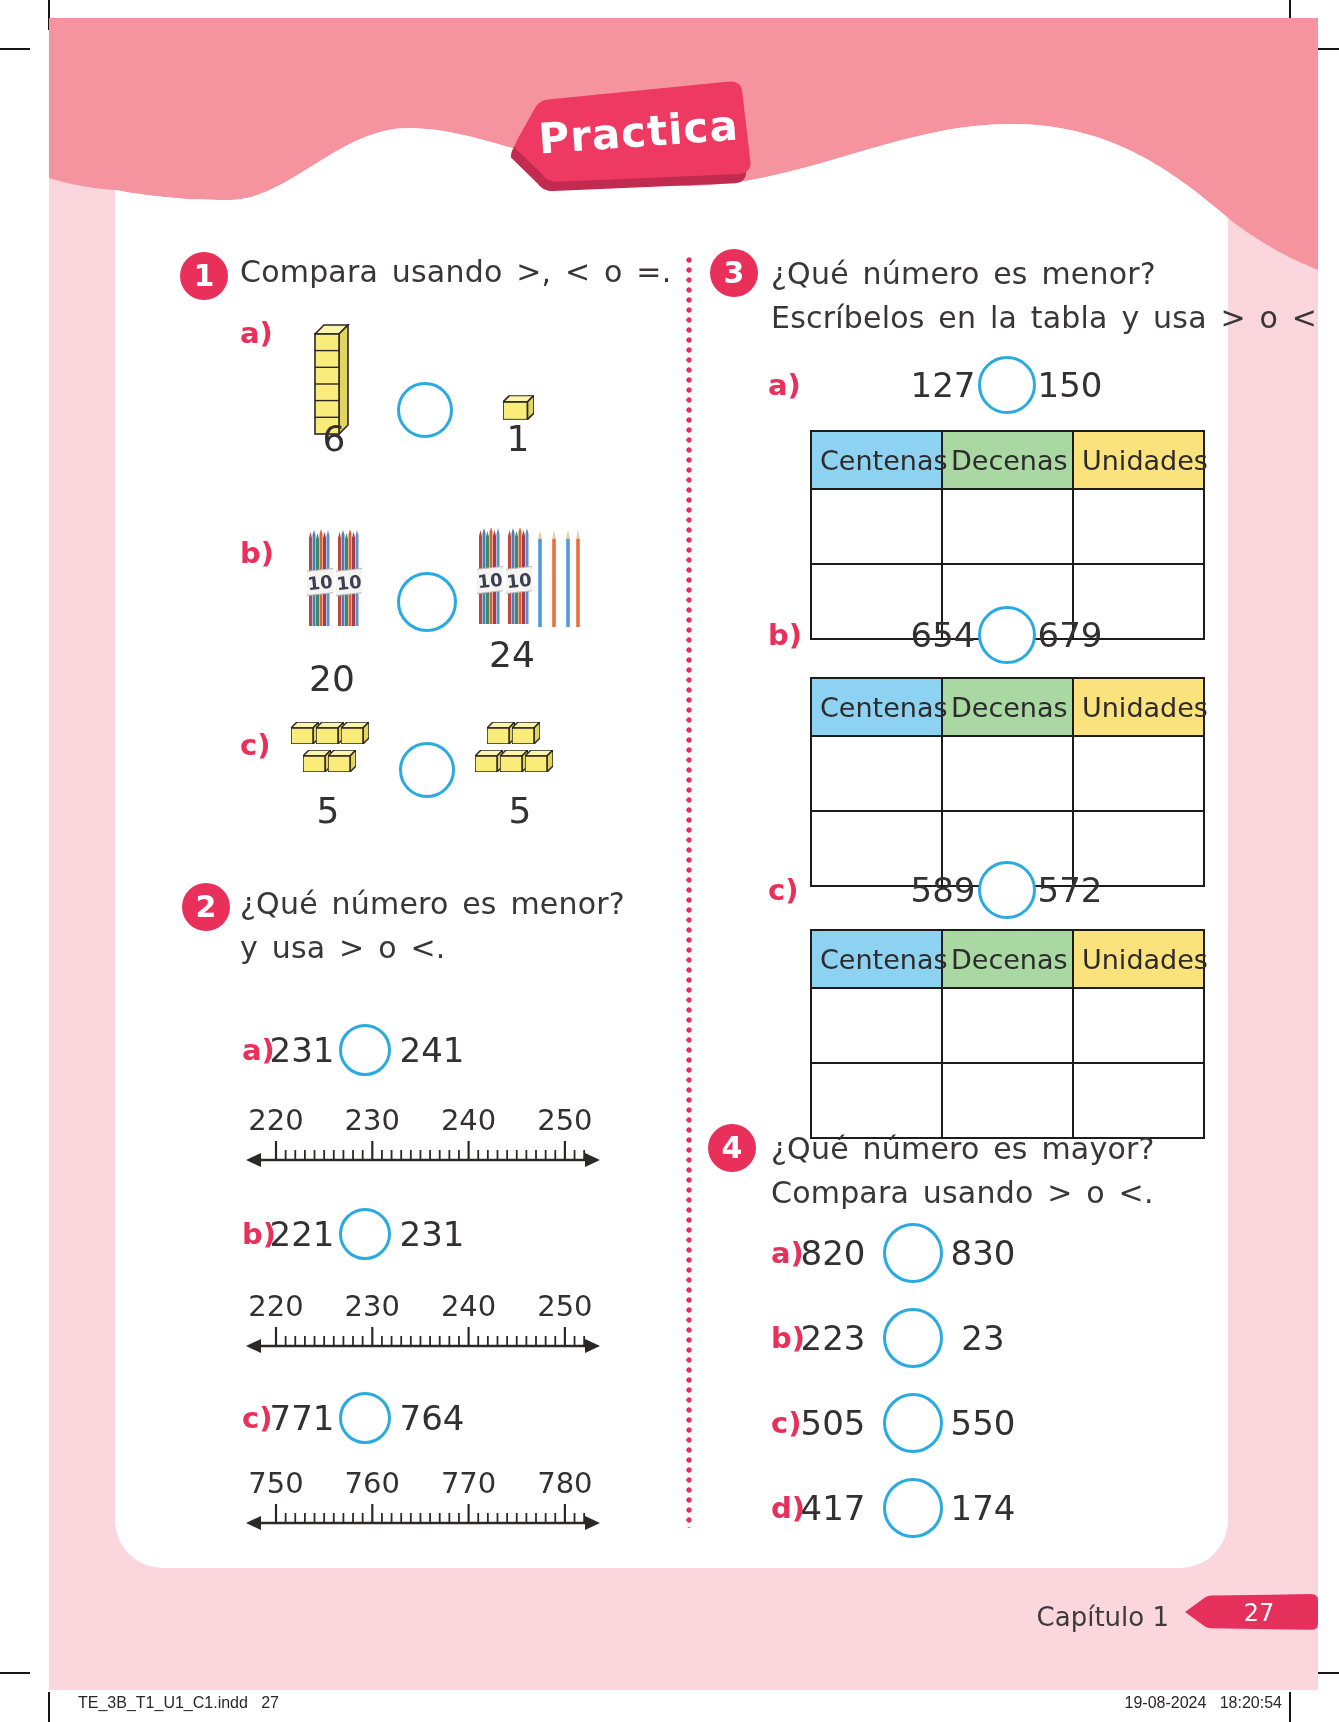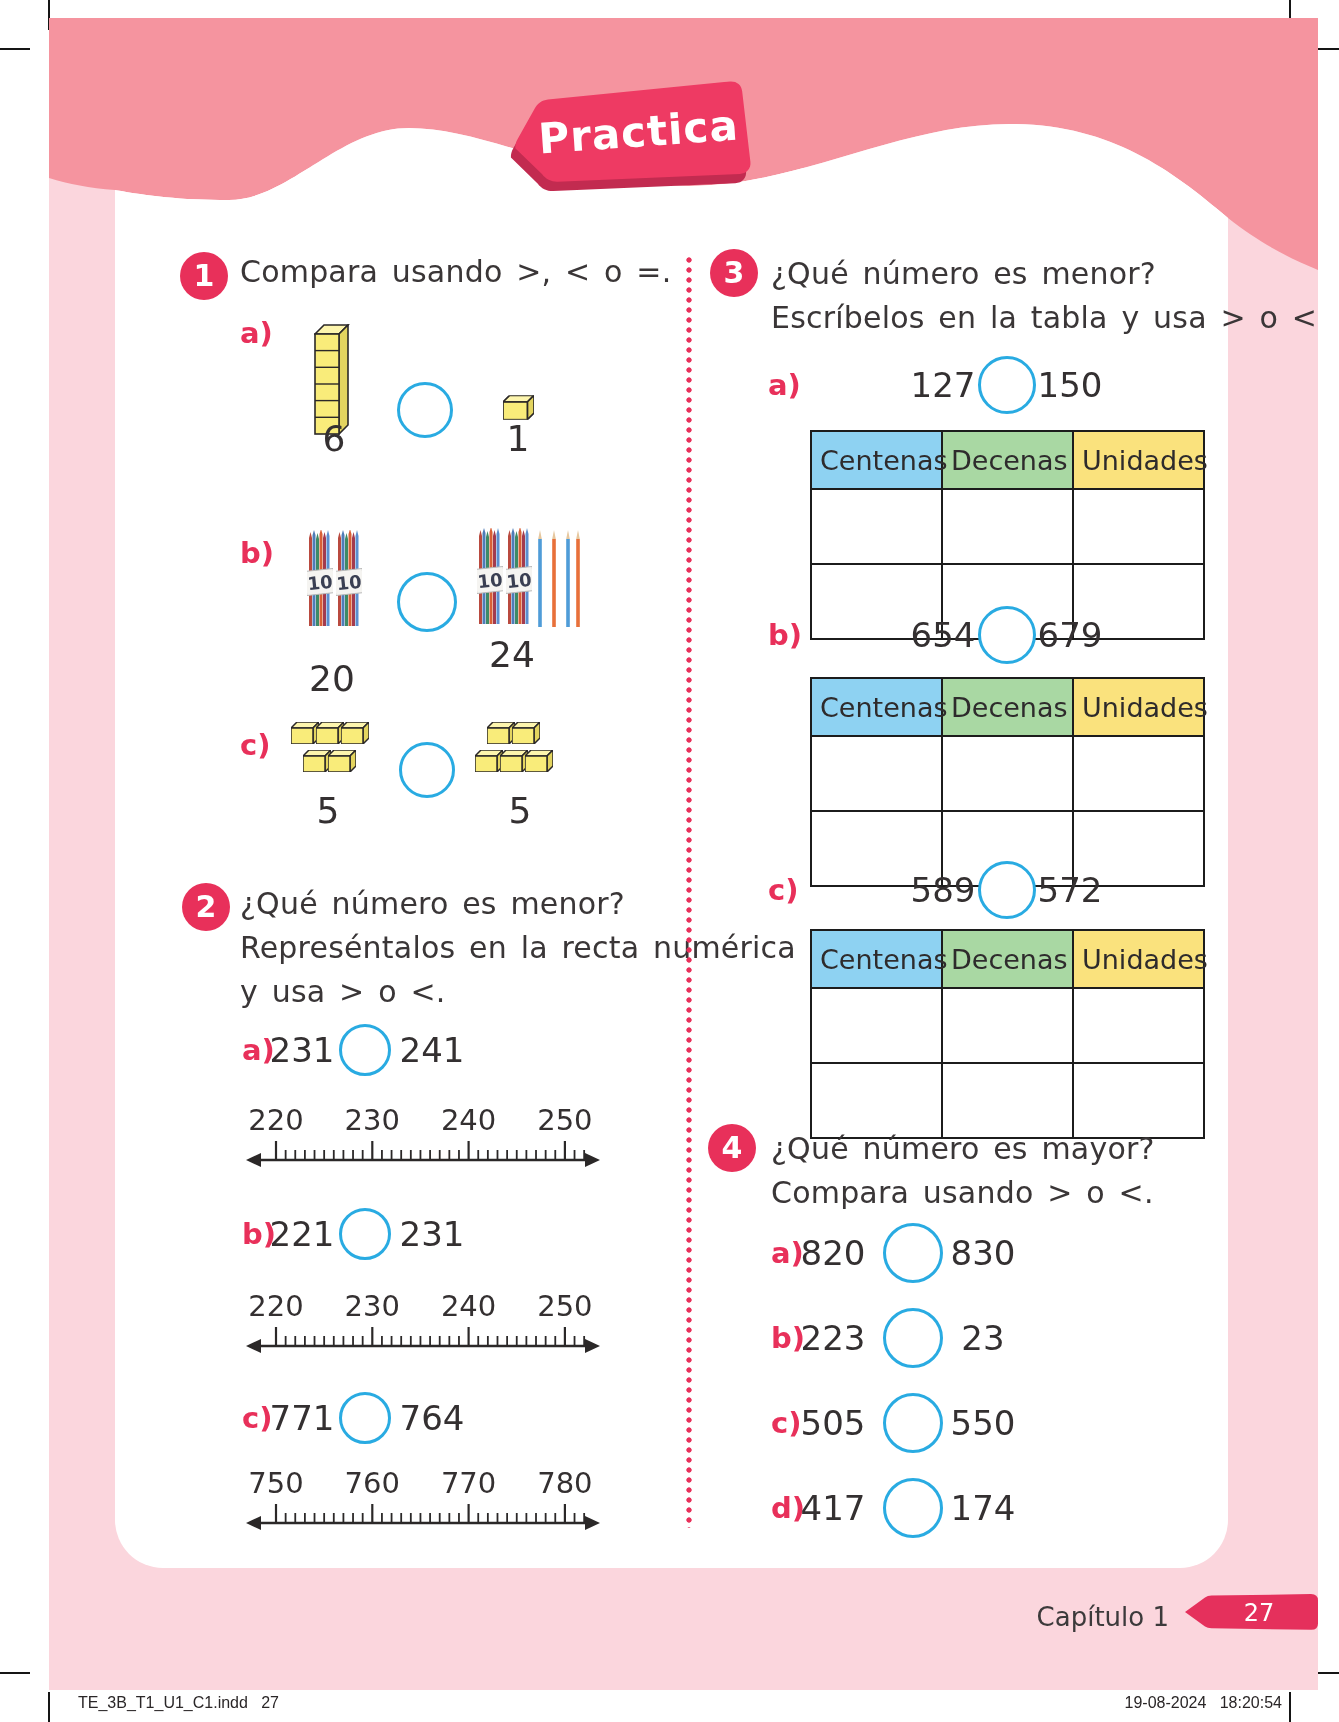--- a/index.html
+++ b/index.html
@@ -189,21 +189,20 @@
       <use href="#cube3d" x="0" y="30" width="28" height="22"></use>
       <use href="#cube3d" x="25" y="30" width="28" height="22"></use>
       <use href="#cube3d" x="50" y="30" width="28" height="22"></use>
     </svg>
     <div class="val" style="left:191px;top:622px;width:44px;">5</div>
     <div class="val" style="left:383px;top:622px;width:44px;">5</div>
 
     <div class="numbadge" style="left:67px;top:715px;">2</div>
     <div class="prompt" style="left:125px;top:714px;">
       <div>¿Qué número es menor?</div>
-      <div>Represéntalos en la recta numérica</div>
       <div>y usa &gt; o &lt;.</div>
     </div>
 
     <div class="crow ex2row" style="left:125px;top:853px;">
       <span class="ilabel">a)</span>
       <span class="num n1">231</span>
       <span class="ans-circle"></span>
       <span class="num n2">241</span>
     </div>
     <svg class="numline" style="left:128px;top:934px;" viewBox="0 0 360 66">

